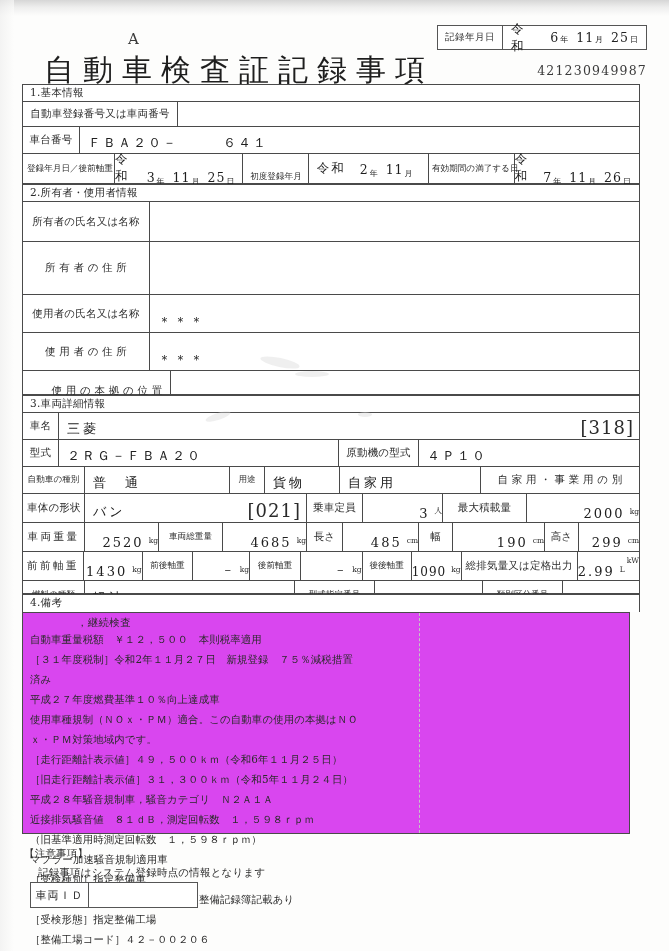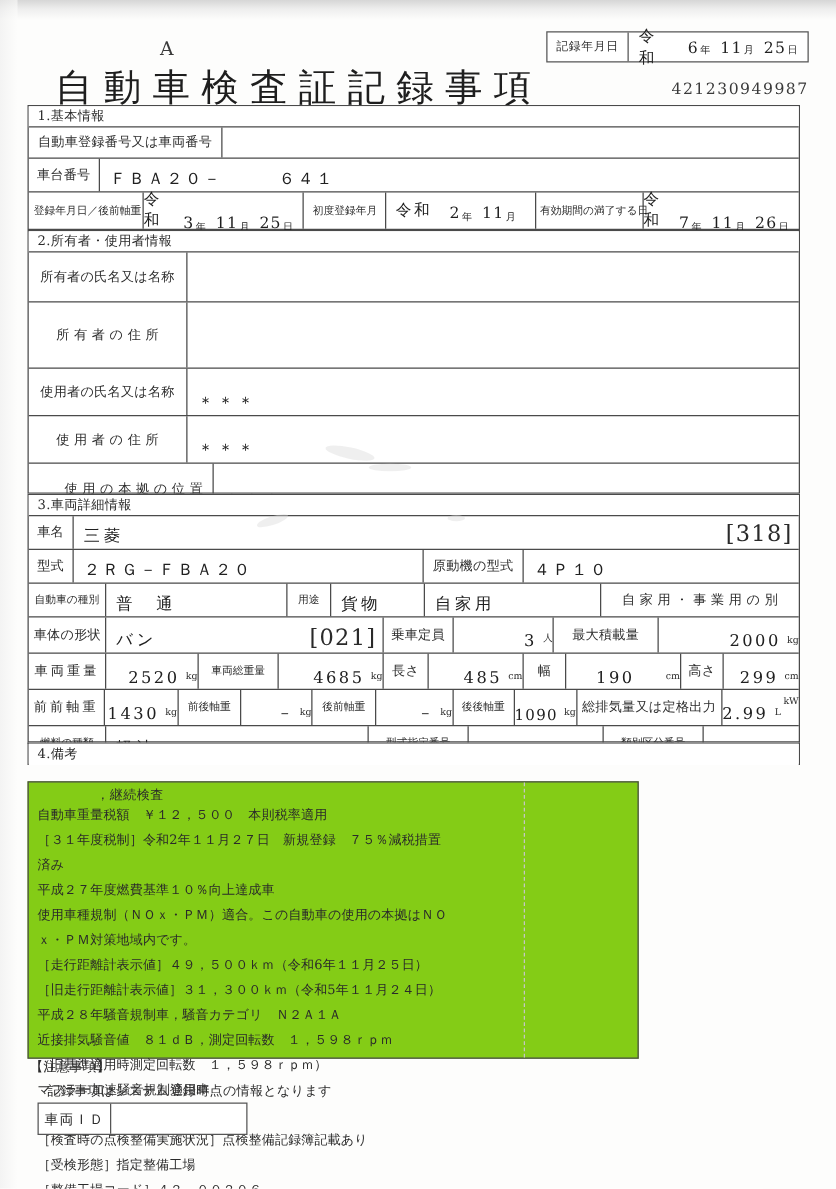--- a/index.html
+++ b/index.html
@@ -170,25 +170,24 @@
     color: #1e1e1e;
     padding-bottom: 1px;
     margin: 0 auto;
     letter-spacing: 1px;
   }
 
   
   .remarks-box {
     position: absolute;
     left: 22px; top: 612px;
-    width: 489px; height: 222px;
+    width: 608px; height: 222px;
     border: 1px solid #4a4a4a;
     box-sizing: border-box;
-    background: #84cc16;
-    margin-top: 13px;
+    background: #d946ef;
   }
   .remarks-inner-divider {
     position: absolute;
     left: 396px; top: 0; bottom: 0;
     border-left: 1px dashed #c5c5c5;
   }
   .remarks-text {
     position: absolute;
     left: 7px; top: 3px;
     font-size: 10.4px;
@@ -302,21 +301,21 @@
         <div class="date-val">
           <span class="era">令和</span>
           <span class="num">3</span>
           <span class="unit-s">年</span>
           <span class="num">11</span>
           <span class="unit-s">月</span>
           <span class="num">25</span>
           <span class="unit-s">日</span>
         </div>
       </div>
-      <div class="cell" style="width:72px;">
+      <div class="cell" style="width:72px;align-items:flex-end;">
         <span class="lbl sm">初度登録年月</span>
       </div>
       <div class="cell" style="width:130px;">
         <div class="date-val">
           <span class="era">令和</span>
           <span class="num">2</span>
           <span class="unit-s">年</span>
           <span class="num">11</span>
           <span class="unit-s">月</span>
         </div>
@@ -478,21 +477,21 @@
       <div class="cell" style="width:36px;">
         <span class="lbl">長さ</span>
       </div>
       <div class="cell" style="width:76px;">
         <span class="val right">485</span>
           <span class="u">cm</span>
       </div>
       <div class="cell" style="width:34px;">
         <span class="lbl">幅</span>
       </div>
-      <div class="cell" style="width:92px;gap:20px;">
+      <div class="cell" style="width:92px;">
         <span class="val right">190</span>
           <span class="u">cm</span>
       </div>
       <div class="cell" style="width:34px;">
         <span class="lbl">高さ</span>
       </div>
       <div class="cell" style="flex:1;">
         <span class="val right">299</span>
           <span class="u">cm</span>
       </div>

